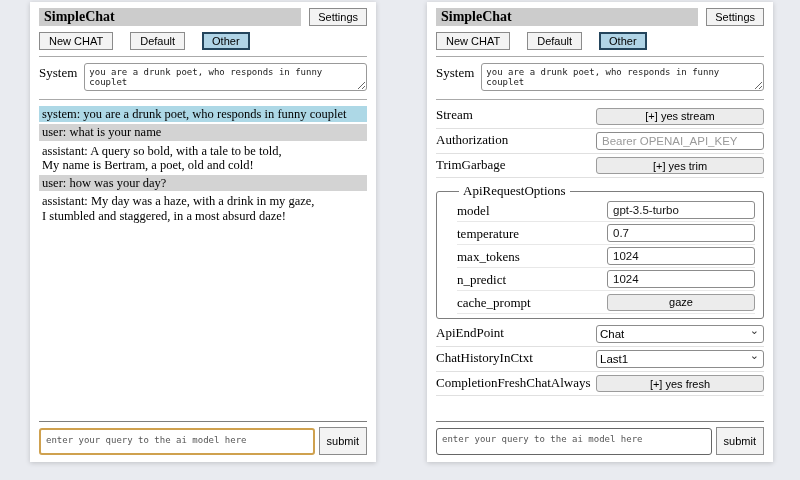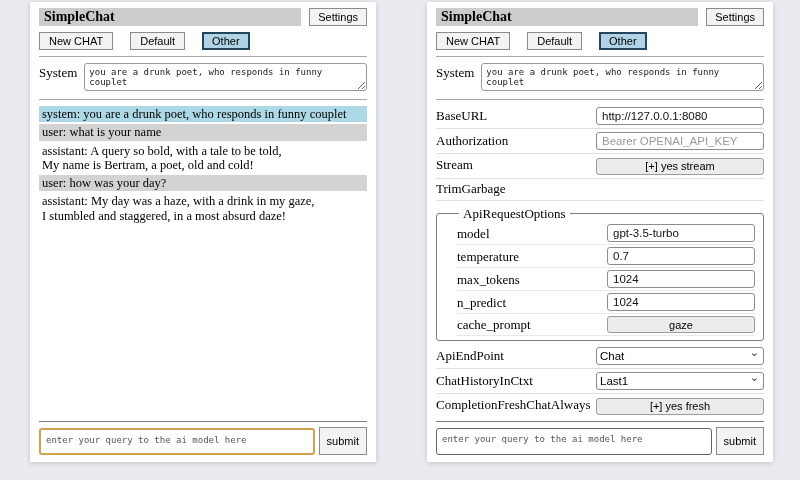--- a/index.html
+++ b/index.html
@@ -170,33 +170,30 @@
   </div>
   <hr class="sep">
   <div class="system-row">
     <span class="lbl">System</span>
     <textarea class="system-ta" style="">you are a drunk poet, who responds in funny couplet</textarea>
   </div>
   <hr class="sep">
 
   <div class="settings-list">
     <div class="srow">
-      <span class="lbl">BaseURL</span>
-      <div class="ctrl"><input class="ti" value="http://127.0.0.1:8080" style=""></div>
+      <span class="lbl">Stream</span>
+      <div class="ctrl"><button class="toggle">[+] yes stream</button></div>
     </div>
     <div class="srow">
       <span class="lbl">Authorization</span>
       <div class="ctrl"><input class="ti" placeholder="Bearer OPENAI_API_KEY" style=""></div>
     </div>
     <div class="srow">
-      <span class="lbl">Stream</span>
-      <div class="ctrl"><button class="toggle">[+] yes stream</button></div>
-    </div>
-    <div class="srow">
       <span class="lbl">TrimGarbage</span>
+      <div class="ctrl"><button class="toggle">[+] yes trim</button></div>
     </div>
 
     <fieldset>
       <legend>ApiRequestOptions</legend>
       <div class="srow">
         <span class="lbl">model</span>
         <div class="ctrl"><input class="ti" value="gpt-3.5-turbo" style=""></div>
       </div>
       <div class="srow">
         <span class="lbl">temperature</span>

